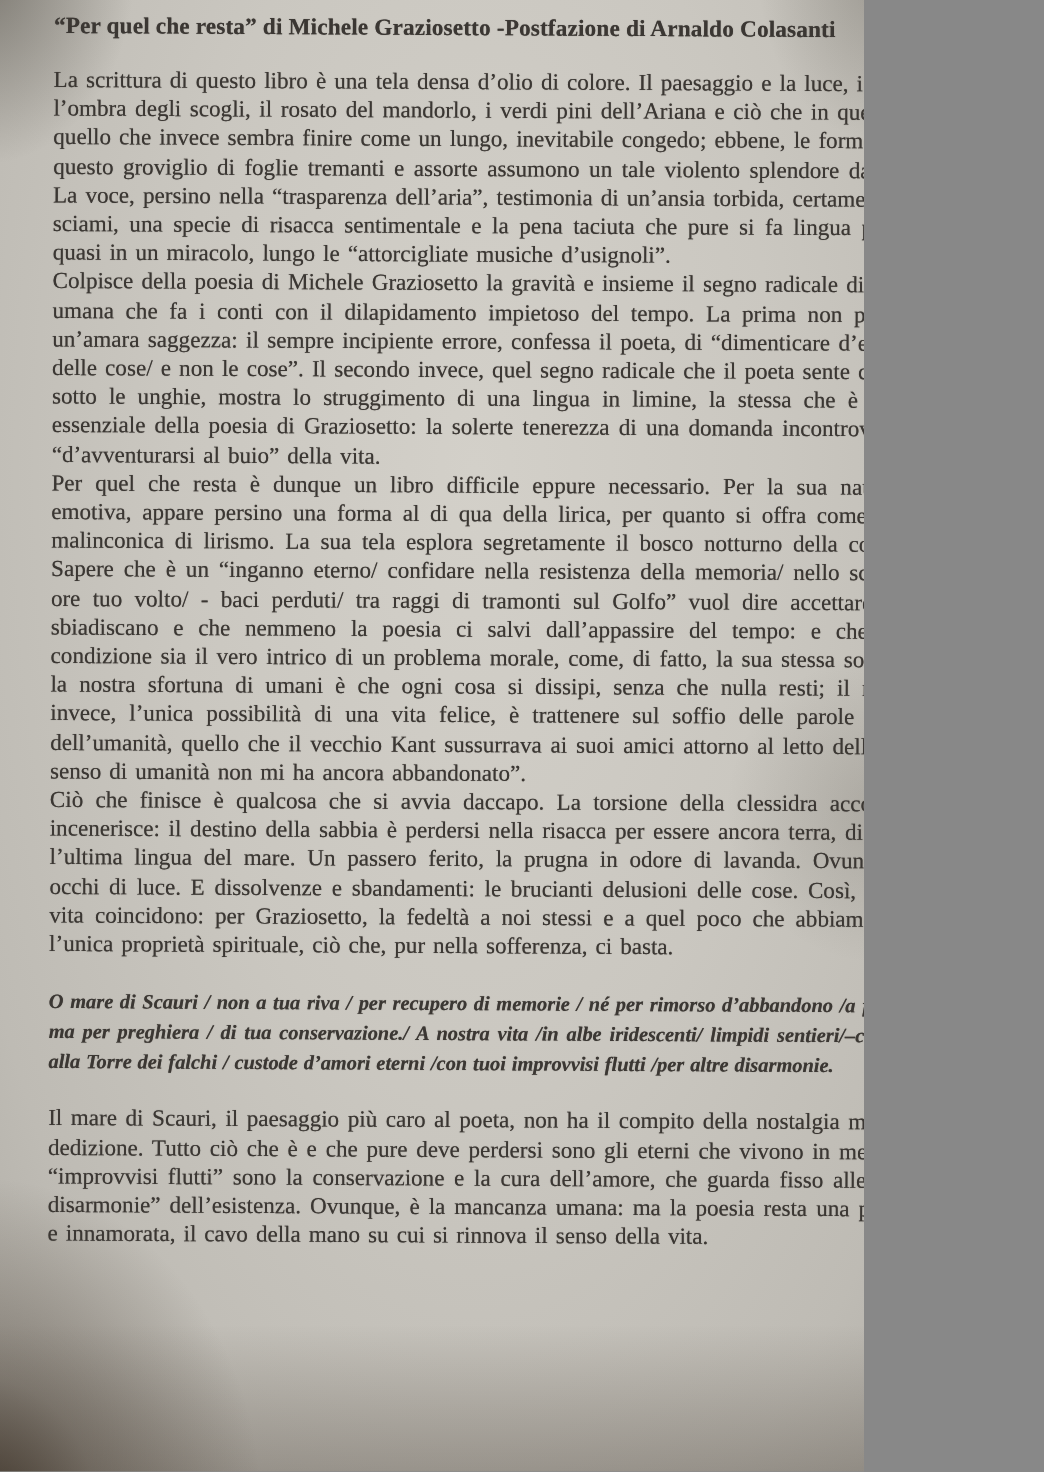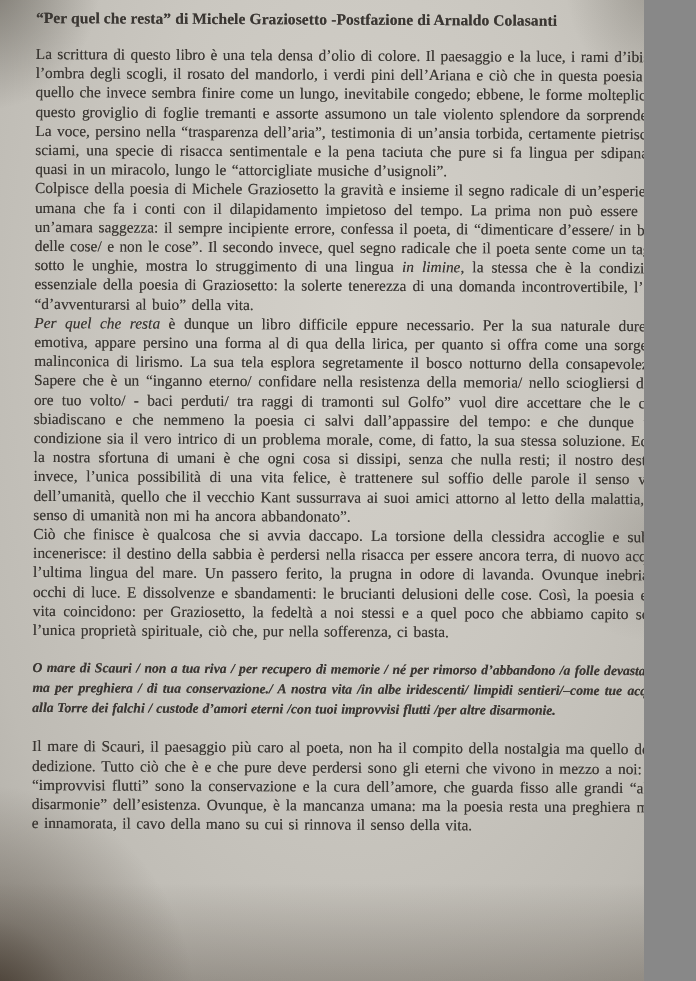--- a/index.html
+++ b/index.html
@@ -2,21 +2,21 @@
 <html lang="it"><head>
 <meta charset="utf-8">
 <style>
   html, body {
     margin: 0;
     padding: 0;
     background: #888;
   }
   .photo {
     position: relative;
-    width: 644px;
+    width: 576px;
     height: 981px;
     overflow: hidden;
     font-family: "Liberation Serif", "DejaVu Serif", serif;
     background:
       radial-gradient(120% 85% at -2% 103%, rgba(56,45,34,0.88) 0%, rgba(56,45,34,0.38) 11%, rgba(56,45,34,0) 27%),
       radial-gradient(80% 60% at -2% -2%, rgba(58,54,46,0.50) 0%, rgba(58,54,46,0) 22%),
       radial-gradient(55% 45% at 102% -2%, rgba(58,54,46,0.28) 0%, rgba(58,54,46,0) 26%),
       radial-gradient(60% 35% at 102% 55%, rgba(58,54,46,0.18) 0%, rgba(58,54,46,0) 30%),
       linear-gradient(to bottom, rgba(0,0,0,0) 90%, rgba(58,48,38,0.30) 100%),
       radial-gradient(ellipse at 55% 32%, #d3d0c9 0%, #cac7c0 45%, #bebbb4 80%, #b1aea7 100%);
@@ -45,21 +45,21 @@
     text-align: justify;
     word-spacing: 1.5px;
   }
   .para.quote {
     margin: 19px 0 18px 0;
     font-size: 13.6px;
     line-height: 20px;
     word-spacing: 0.5px;
   }
   .seg-normal { font-style: normal; font-weight: normal; }
-  .seg-italic { font-style: italic; }
+  .seg-italic { }
   .seg-bold-italic { font-style: italic; font-weight: bold; }
 </style>
 </head>
 <body>
 
 <div class="photo">
   <div class="page-content" style="--ink: #3b3733;">
     <h1 class="doc-title">“Per quel che resta” di Michele Graziosetto -Postfazione di Arnaldo Colasanti</h1>
     <div id="paragraphs">
         <p class="para body"><span class="seg-normal">La scrittura di questo libro è una tela densa d’olio di colore. Il paesaggio e la luce, i rami d’ibisco, l’ombra degli scogli, il rosato del mandorlo, i verdi pini dell’Ariana e ciò che in questa poesia è e quello che invece sembra finire come un lungo, inevitabile congedo; ebbene, le forme molteplici di questo groviglio di foglie tremanti e assorte assumono un tale violento splendore da sorprenderci. La voce, persino nella “trasparenza dell’aria”, testimonia di un’ansia torbida, certamente pietrisco o sciami, una specie di risacca sentimentale e la pena taciuta che pure si fa lingua per sdipanarsi, quasi in un miracolo, lungo le “attorcigliate musiche d’usignoli”.</span></p>

